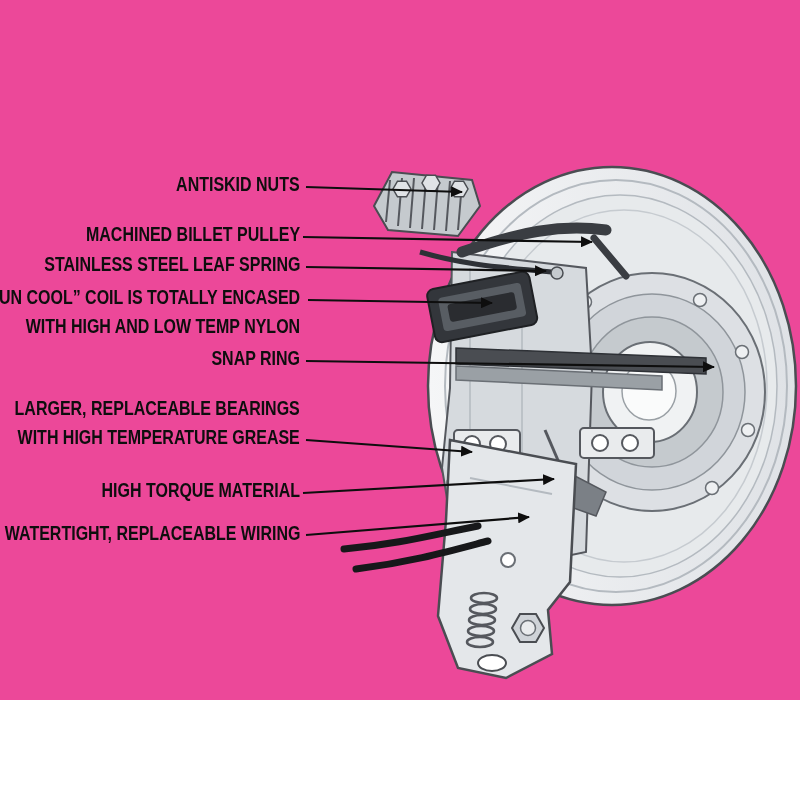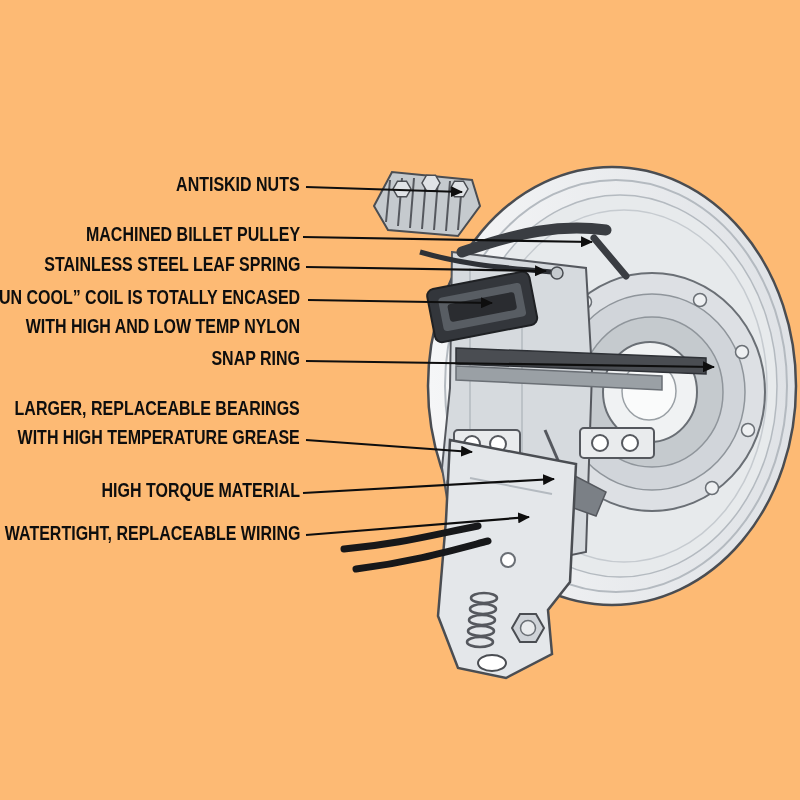--- a/index.html
+++ b/index.html
@@ -1,20 +1,20 @@
 <!DOCTYPE html>
 <html><head>
 <meta charset="utf-8">
 <style>
   * { margin:0; padding:0; box-sizing:border-box; }
   html, body { background:#ffffff; }
   .stage {
     position:relative;
-    width:800px; height:800px;
-    background:#fdba74;
+    width:800px; height:700px;
+    background:#ec4899;
     overflow:hidden;
     font-family:"Liberation Sans", sans-serif;
     text-decoration:underline;
   }
   .stage svg { position:absolute; left:0; top:0; display:block; }
   .callout {
     position:absolute;
     right:500px;
     text-align:right;
     color:#0e0e0e;

